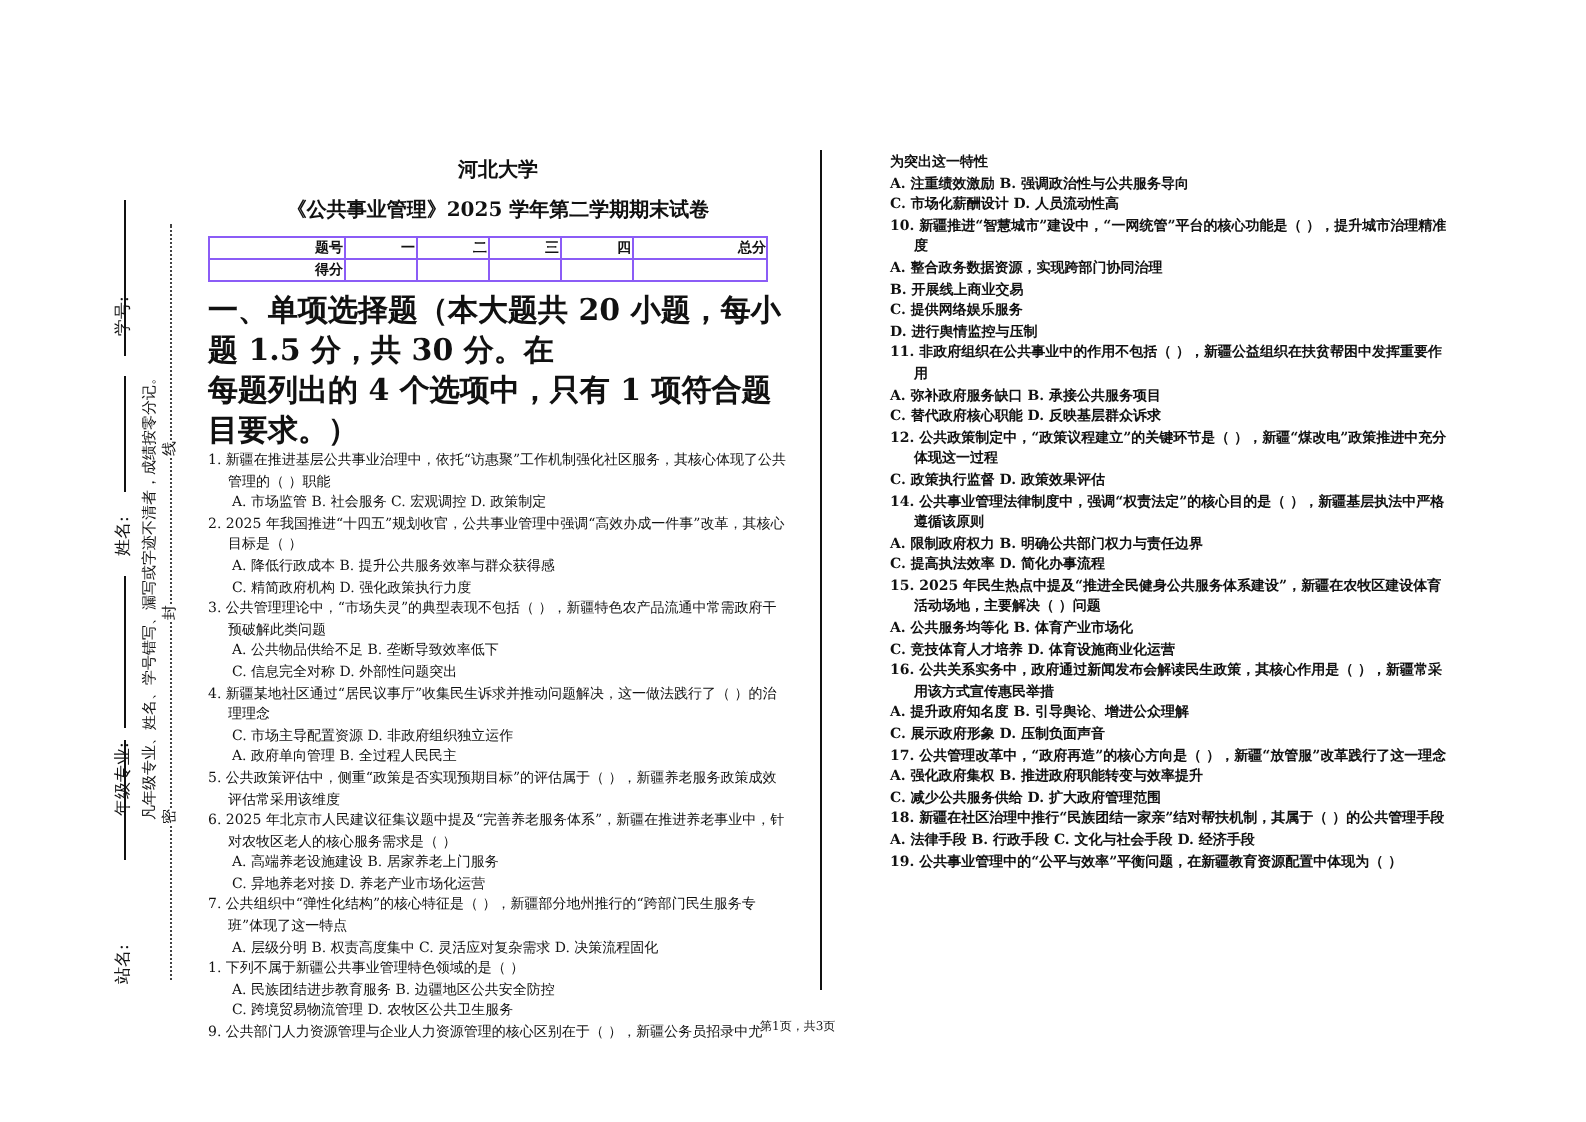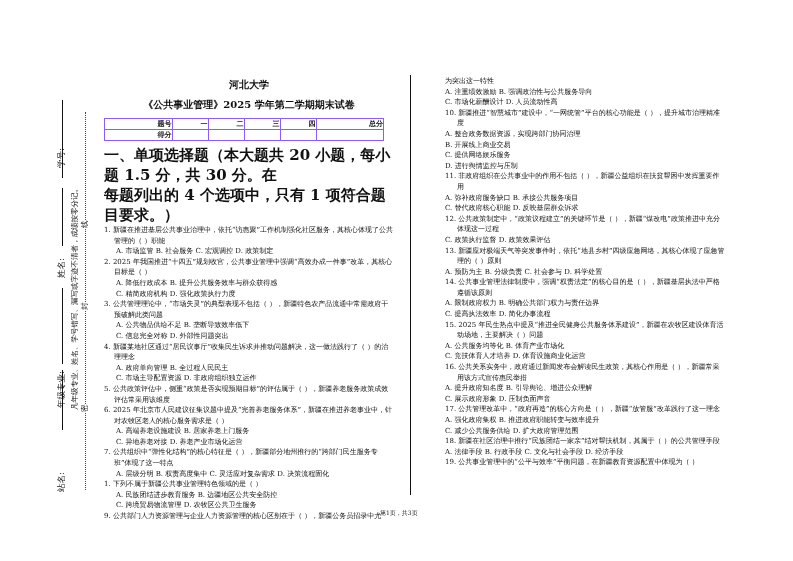--- a/index.html
+++ b/index.html
@@ -23,21 +23,21 @@
   table.score td { border:1px solid #8b5cf6; height:9px; text-align:right; font-weight:bold; padding:0; }
   .section-head { font-size:15px; font-weight:bold; line-height:20px; margin-top:4px; }
 
   .q { font-size:7px; line-height:10.6px; }
   .q .stem { padding-left:10px; text-indent:-10px; }
   .q .opt { padding-left:12px; }
   .q .optl { padding-left:12px; }
 
   .divider { position:absolute; left:410px; top:75px; width:1px; height:420px; background:#111; }
 
-  .col-right { position:absolute; left:445px; top:76px; width:280px; }
+  .col-right { position:absolute; left:445px; top:76px; width:280px;font-weight:bold; }
   .col-right .q .stem { padding-left:12px; text-indent:-12px; }
 
   .footer { position:absolute; left:380px; top:509px; font-size:6px; }
 </style>
 </head>
 <body>
 
 <div class="page">
 
   <div class="bind">
@@ -99,22 +99,22 @@
           <div class="opt">A. 降低行政成本 B. 提升公共服务效率与群众获得感</div>
           <div class="opt">C. 精简政府机构 D. 强化政策执行力度</div>
         </div>
       <div>
           <div class="stem">3. 公共管理理论中，“市场失灵”的典型表现不包括（ ），新疆特色农产品流通中常需政府干预破解此类问题</div>
           <div class="opt">A. 公共物品供给不足 B. 垄断导致效率低下</div>
           <div class="opt">C. 信息完全对称 D. 外部性问题突出</div>
         </div>
       <div>
           <div class="stem">4. 新疆某地社区通过“居民议事厅”收集民生诉求并推动问题解决，这一做法践行了（ ）的治理理念</div>
+          <div class="opt">C. 市场主导配置资源 D. 非政府组织独立运作</div>
           <div class="opt">A. 政府单向管理 B. 全过程人民民主</div>
-          <div class="opt">C. 市场主导配置资源 D. 非政府组织独立运作</div>
         </div>
       <div>
           <div class="stem">5. 公共政策评估中，侧重“政策是否实现预期目标”的评估属于（ ），新疆养老服务政策成效评估常采用该维度</div>
         </div>
       <div>
           <div class="stem">6. 2025 年北京市人民建议征集议题中提及“完善养老服务体系”，新疆在推进养老事业中，针对农牧区老人的核心服务需求是（ ）</div>
           <div class="opt">A. 高端养老设施建设 B. 居家养老上门服务</div>
           <div class="opt">C. 异地养老对接 D. 养老产业市场化运营</div>
         </div>
       <div>
@@ -151,24 +151,20 @@
       <div>
           <div class="stem">11. 非政府组织在公共事业中的作用不包括（ ），新疆公益组织在扶贫帮困中发挥重要作用</div>
           <div class="opt" style="padding-left:0">A. 弥补政府服务缺口 B. 承接公共服务项目</div>
           <div class="opt" style="padding-left:0">C. 替代政府核心职能 D. 反映基层群众诉求</div>
         </div>
       <div>
           <div class="stem">12. 公共政策制定中，“政策议程建立”的关键环节是（ ），新疆“煤改电”政策推进中充分体现这一过程</div>
           <div class="opt" style="padding-left:0">C. 政策执行监督 D. 政策效果评估</div>
         </div>
       <div>
-          <div class="stem">13. 新疆应对极端天气等突发事件时，依托“地县乡村”四级应急网络，其核心体现了应急管理的（ ）原则</div>
-          <div class="opt" style="padding-left:0">A. 预防为主 B. 分级负责 C. 社会参与 D. 科学处置</div>
-        </div>
-      <div>
           <div class="stem">14. 公共事业管理法律制度中，强调“权责法定”的核心目的是（ ），新疆基层执法中严格遵循该原则</div>
           <div class="opt" style="padding-left:0">A. 限制政府权力 B. 明确公共部门权力与责任边界</div>
           <div class="opt" style="padding-left:0">C. 提高执法效率 D. 简化办事流程</div>
         </div>
       <div>
           <div class="stem">15. 2025 年民生热点中提及“推进全民健身公共服务体系建设”，新疆在农牧区建设体育活动场地，主要解决（ ）问题</div>
           <div class="opt" style="padding-left:0">A. 公共服务均等化 B. 体育产业市场化</div>
           <div class="opt" style="padding-left:0">C. 竞技体育人才培养 D. 体育设施商业化运营</div>
         </div>
       <div>

